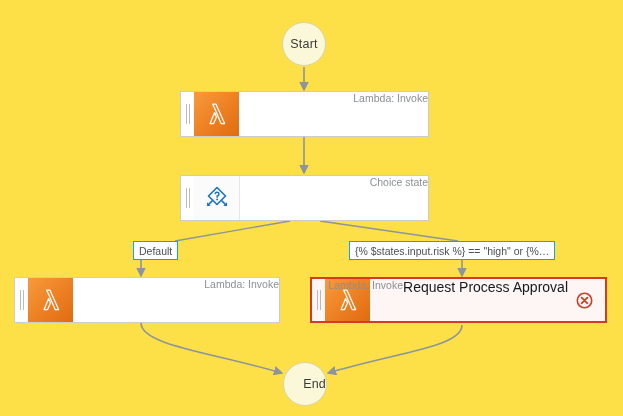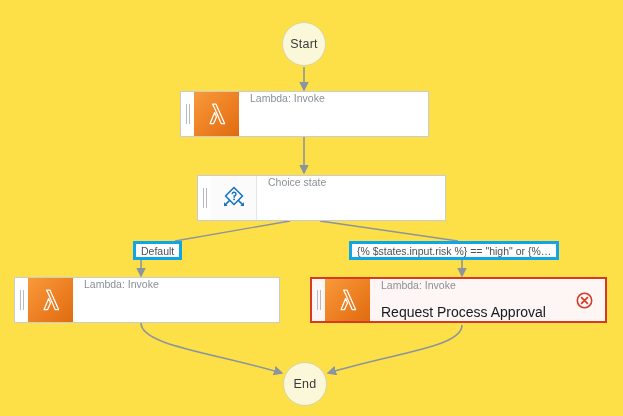--- a/index.html
+++ b/index.html
@@ -84,22 +84,22 @@
   .icon-tile.lambda {
     background: linear-gradient(135deg, #f79a3c 0%, #ef8426 45%, #e06b10 100%);
   }
   .icon-tile.choice {
     background: #fbfbfb;
     border-right: 1px solid #e4e6e9;
   }
   .labels {
     flex: 1 1 auto;
     display: flex;
-    flex-direction: column;
-    justify-content: space-between;
+    flex-direction: row;
+    justify-content: flex-end;
     padding-left: 11px;
     min-width: 0;
   }
   .type-label {
     font-size: 10.5px;
     color: #8b9096;
     line-height: 13px;
     white-space: nowrap;
   }
   .name-label {
@@ -113,21 +113,21 @@
     display: flex;
     align-items: center;
     padding-right: 12px;
     padding-left: 8px;
   }
 
   
   .edge-label {
     position: absolute;
     background: #ffffff;
-    border: 3px solid #0ea5e9;
+    border: 1px solid #0ea5e9;
     box-sizing: border-box;
     height: 19px;
     display: flex;
     align-items: center;
     padding: 0 5px;
     font-size: 10.5px;
     color: #4a4f55;
     white-space: nowrap;
     z-index: 4;
   }
@@ -174,21 +174,21 @@
       <svg width="26" height="26" viewBox="0 0 26 26" xmlns="http://www.w3.org/2000/svg">
         <path d="M 8.6 3.2 L 12.0 3.2 L 20.6 22.6 L 17.1 22.6 L 10.3 6.6 L 8.6 3.2 Z
                  M 10.6 11.6 L 12.5 16.1 L 9.6 22.6 L 6.1 22.6 L 10.6 11.6 Z" fill="none" stroke="#ffffff" stroke-width="1.25" stroke-linejoin="round"></path>
       </svg>
     </div>
     <div class="labels">
       <div class="type-label">Lambda: Invoke</div>
     </div>
   </div>
 
-  <div class="node" style="left:197px; top:175px; width:249px;">
+  <div class="node" style="left:180px; top:175px; width:249px;">
     <div class="grip">
       <i></i>
         <i></i>
     </div>
     <div class="icon-tile choice">
       <svg width="30" height="30" viewBox="0 0 30 30" xmlns="http://www.w3.org/2000/svg">
 
         <path d="M 15 4.5 L 23.5 13 L 15 21.5 L 6.5 13 Z" fill="none" stroke="#1a73c4" stroke-width="1.6" stroke-linejoin="round"></path>
 
         <path d="M 13.2 10.6 a 1.9 1.9 0 1 1 2.0 2.4 v 1.2" fill="none" stroke="#1a73c4" stroke-width="1.5" stroke-linecap="round"></path>
@@ -245,17 +245,17 @@
       <div class="name-label">Request Process Approval</div>
     </div>
     <div class="err-badge">
       <svg width="17" height="17" viewBox="0 0 17 17" xmlns="http://www.w3.org/2000/svg">
         <circle cx="8.5" cy="8.5" r="7.2" fill="none" stroke="#d63a26" stroke-width="1.6"></circle>
         <path d="M 5.6 5.6 L 11.4 11.4 M 11.4 5.6 L 5.6 11.4" stroke="#d63a26" stroke-width="1.7" stroke-linecap="round"></path>
       </svg>
     </div>
   </div>
 
-  <div class="terminal" style="left:283px; top:362px;">
+  <div class="terminal" style="left:283px; top:362px;justify-content:flex-end;">
     <span>End</span>
   </div>
 
 </div>
 
 </body></html>

